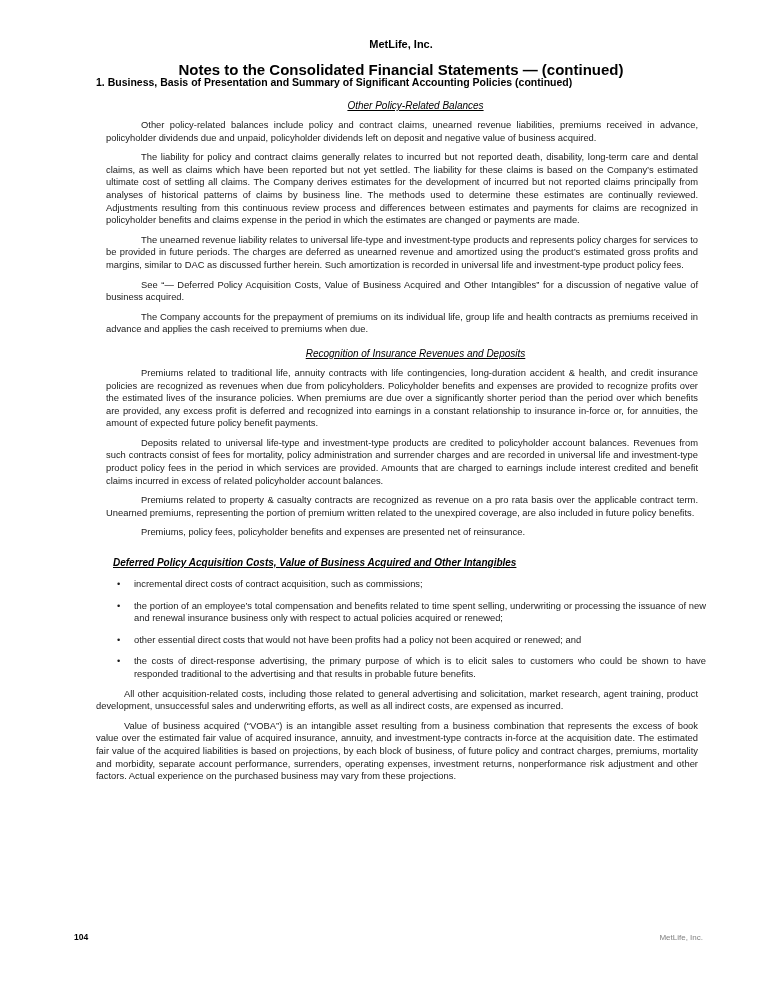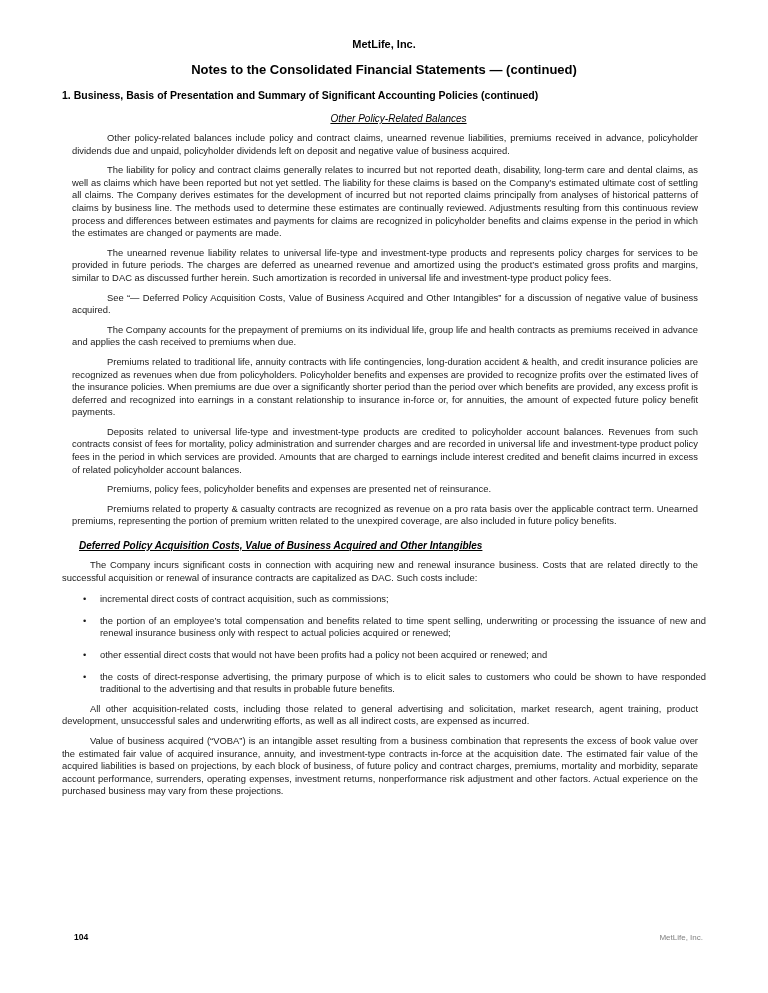--- a/index.html
+++ b/index.html
@@ -4,38 +4,37 @@
 <style>
   html, body { margin: 0; padding: 0; background: #ffffff; }
   .page {
     width: 768px;
     height: 993px;
     position: relative;
     box-sizing: border-box;
     background: #ffffff;
     font-family: "Liberation Sans", sans-serif;
     color: #1a1a1a;
-    padding: 38px 62px 0 62px;
+    padding: 38px 62px 0 96px;
     overflow: hidden;
   }
   .company-title {
     text-align: center;
     font-weight: bold;
     font-size: 11px;
     line-height: 12px;
     color: #000000;
     margin-bottom: 14px;
   }
   .doc-title {
     text-align: center;
     font-weight: bold;
-    font-size: 13px;
+    font-size: 15px;
     line-height: 12px;
     color: #000000;
-    margin-bottom: 13px;
   }
   .section-heading {
     font-weight: bold;
     font-size: 10.5px;
     line-height: 12px;
     color: #000000;
     margin-bottom: 0;
   }
   .sec1 { margin-left: 10px; }
   .sub-heading {
@@ -54,21 +53,21 @@
     text-align: justify;
     text-indent: 35px;
   }
   .dac-heading {
     font-weight: bold;
     font-style: italic;
     text-decoration: underline;
     font-size: 10px;
     line-height: 12px;
     color: #000000;
-    margin: 12px 0 2px 17px;
+    margin: 18px 0 2px 17px;
   }
   .dac .para { text-indent: 28px; }
   .bullets { list-style: none; margin: 2px 0 0 0; padding: 0; }
   .bullet-item {
     display: flex;
     margin-top: 9px;
     font-size: 9.4px;
     line-height: 12.6px;
   }
   .bullet-dot {
@@ -109,31 +108,31 @@
 
   <div class="sec1">
 
     <div class="sub-heading">Other Policy-Related Balances</div>
     <p class="para">Other policy-related balances include policy and contract claims, unearned revenue liabilities, premiums received in advance, policyholder dividends due and unpaid, policyholder dividends left on deposit and negative value of business acquired.</p>
     <p class="para">The liability for policy and contract claims generally relates to incurred but not reported death, disability, long-term care and dental claims, as well as claims which have been reported but not yet settled. The liability for these claims is based on the Company’s estimated ultimate cost of settling all claims. The Company derives estimates for the development of incurred but not reported claims principally from analyses of historical patterns of claims by business line. The methods used to determine these estimates are continually reviewed. Adjustments resulting from this continuous review process and differences between estimates and payments for claims are recognized in policyholder benefits and claims expense in the period in which the estimates are changed or payments are made.</p>
     <p class="para">The unearned revenue liability relates to universal life-type and investment-type products and represents policy charges for services to be provided in future periods. The charges are deferred as unearned revenue and amortized using the product’s estimated gross profits and margins, similar to DAC as discussed further herein. Such amortization is recorded in universal life and investment-type product policy fees.</p>
     <p class="para">See “— Deferred Policy Acquisition Costs, Value of Business Acquired and Other Intangibles” for a discussion of negative value of business acquired.</p>
     <p class="para">The Company accounts for the prepayment of premiums on its individual life, group life and health contracts as premiums received in advance and applies the cash received to premiums when due.</p>
 
+    <div class="sub-heading">Recognition of Insurance Revenues and Deposits</div>
     <p class="para">Premiums related to traditional life, annuity contracts with life contingencies, long-duration accident &amp; health, and credit insurance policies are recognized as revenues when due from policyholders. Policyholder benefits and expenses are provided to recognize profits over the estimated lives of the insurance policies. When premiums are due over a significantly shorter period than the period over which benefits are provided, any excess profit is deferred and recognized into earnings in a constant relationship to insurance in-force or, for annuities, the amount of expected future policy benefit payments.</p>
     <p class="para">Deposits related to universal life-type and investment-type products are credited to policyholder account balances. Revenues from such contracts consist of fees for mortality, policy administration and surrender charges and are recorded in universal life and investment-type product policy fees in the period in which services are provided. Amounts that are charged to earnings include interest credited and benefit claims incurred in excess of related policyholder account balances.</p>
+    <p class="para">Premiums related to property &amp; casualty contracts are recognized as revenue on a pro rata basis over the applicable contract term. Unearned premiums, representing the portion of premium written related to the unexpired coverage, are also included in future policy benefits.</p>
     <p class="para">Premiums, policy fees, policyholder benefits and expenses are presented net of reinsurance.</p>
-    <p class="para">Premiums related to property &amp; casualty contracts are recognized as revenue on a pro rata basis over the applicable contract term. Unearned premiums, representing the portion of premium written related to the unexpired coverage, are also included in future policy benefits.</p>
 
   </div>
 
   <div class="dac">
 
     <div class="dac-heading">Deferred Policy Acquisition Costs, Value of Business Acquired and Other Intangibles</div>
-    <p class="para">The Company incurs significant costs in connection with acquiring new and renewal insurance business. Costs that are related directly to the successful acquisition or renewal of insurance contracts are capitalized as DAC. Such costs include:</p>
 
     <ul class="bullets">
       <li class="bullet-item">
         <span class="bullet-dot">•</span>
         <span class="bullet-text">incremental direct costs of contract acquisition, such as commissions;</span>
       </li>
       <li class="bullet-item">
         <span class="bullet-dot">•</span>
         <span class="bullet-text">the portion of an employee’s total compensation and benefits related to time spent selling, underwriting or processing the issuance of new and renewal insurance business only with respect to actual policies acquired or renewed;</span>
       </li>

